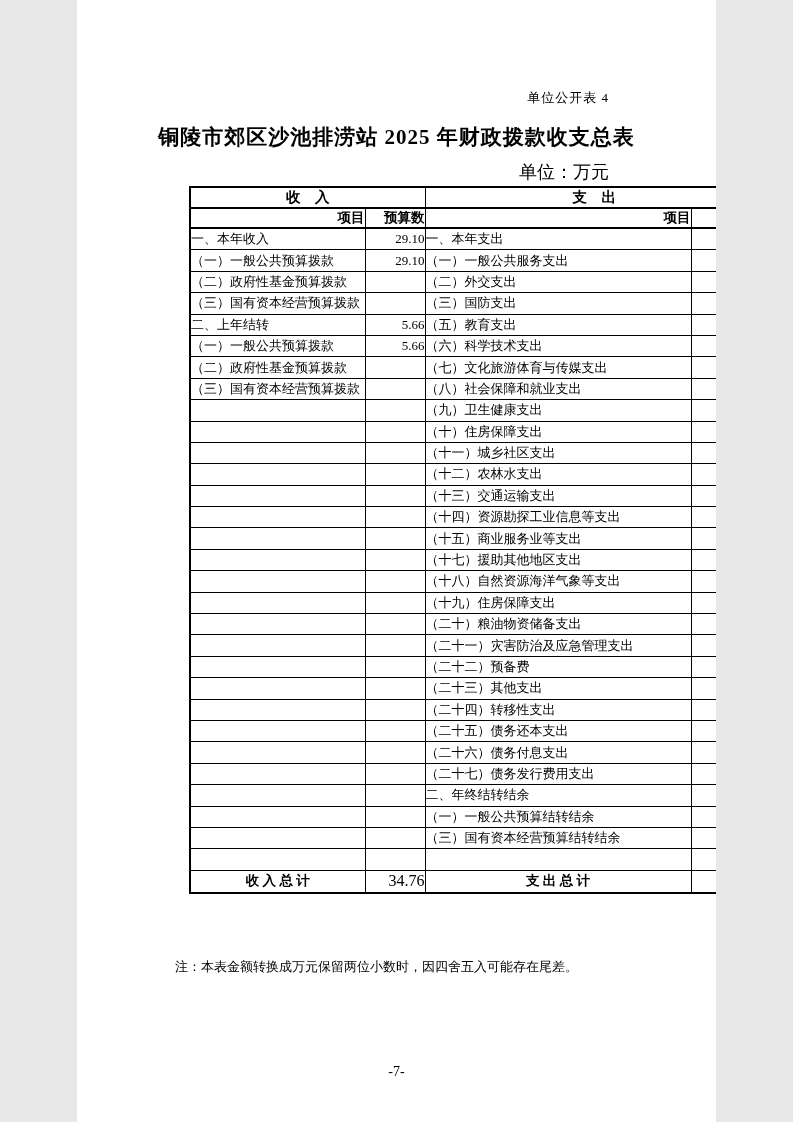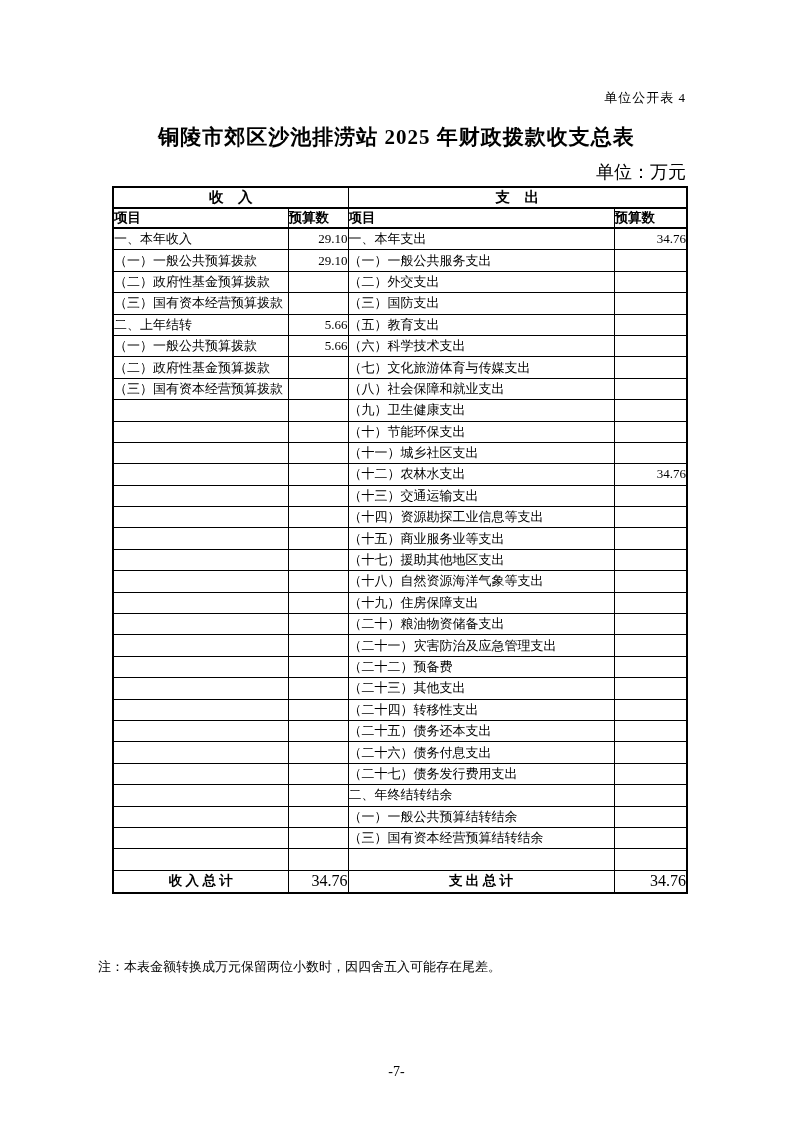--- a/index.html
+++ b/index.html
@@ -1,18 +1,18 @@
 <!DOCTYPE html>
 <html><head>
 <meta charset="utf-8">
 <style>
   html, body { margin: 0; padding: 0; background: #e8e8e8; }
   .page {
     position: relative;
-    width: 793px;
+    width: 639px;
     height: 1122px;
     margin: 0 auto;
     background: #ffffff;
     font-family: "Liberation Serif", "DejaVu Serif", serif;
     color: #000000;
     overflow: hidden;
   }
   .doc-label {
     position: absolute;
     top: 89px;
@@ -56,21 +56,21 @@
     height: 17px;
     font-size: 14.5px;
     font-weight: bold;
     text-align: center;
     border-bottom: 2px solid #000;
   }
   tr.col-header th {
     height: 17px;
     font-size: 13.5px;
     font-weight: bold;
-    text-align: left;
+    text-align: right;
     border-bottom: 2px solid #000;
     margin-left: 21px;
   }
   tbody td { height: 20.4px; font-size: 13px; }
   .label-cell { text-align: left; padding-left: 6px; }
   .value-cell { text-align: right; padding-right: 3px; }
   tr.total-row td { height: 21px; }
   tr.total-row .total-label {
     text-align: center;
     font-weight: bold;
@@ -172,21 +172,21 @@
         </tr>
         <tr>
           <td class="label-cell"></td>
           <td class="value-cell"></td>
           <td class="label-cell">（九）卫生健康支出</td>
           <td class="value-cell"></td>
         </tr>
         <tr>
           <td class="label-cell"></td>
           <td class="value-cell"></td>
-          <td class="label-cell">（十）节能环保支出</td>
+          <td class="label-cell">（十）住房保障支出</td>
           <td class="value-cell"></td>
         </tr>
         <tr>
           <td class="label-cell"></td>
           <td class="value-cell"></td>
           <td class="label-cell">（十一）城乡社区支出</td>
           <td class="value-cell"></td>
         </tr>
         <tr>
           <td class="label-cell"></td>

